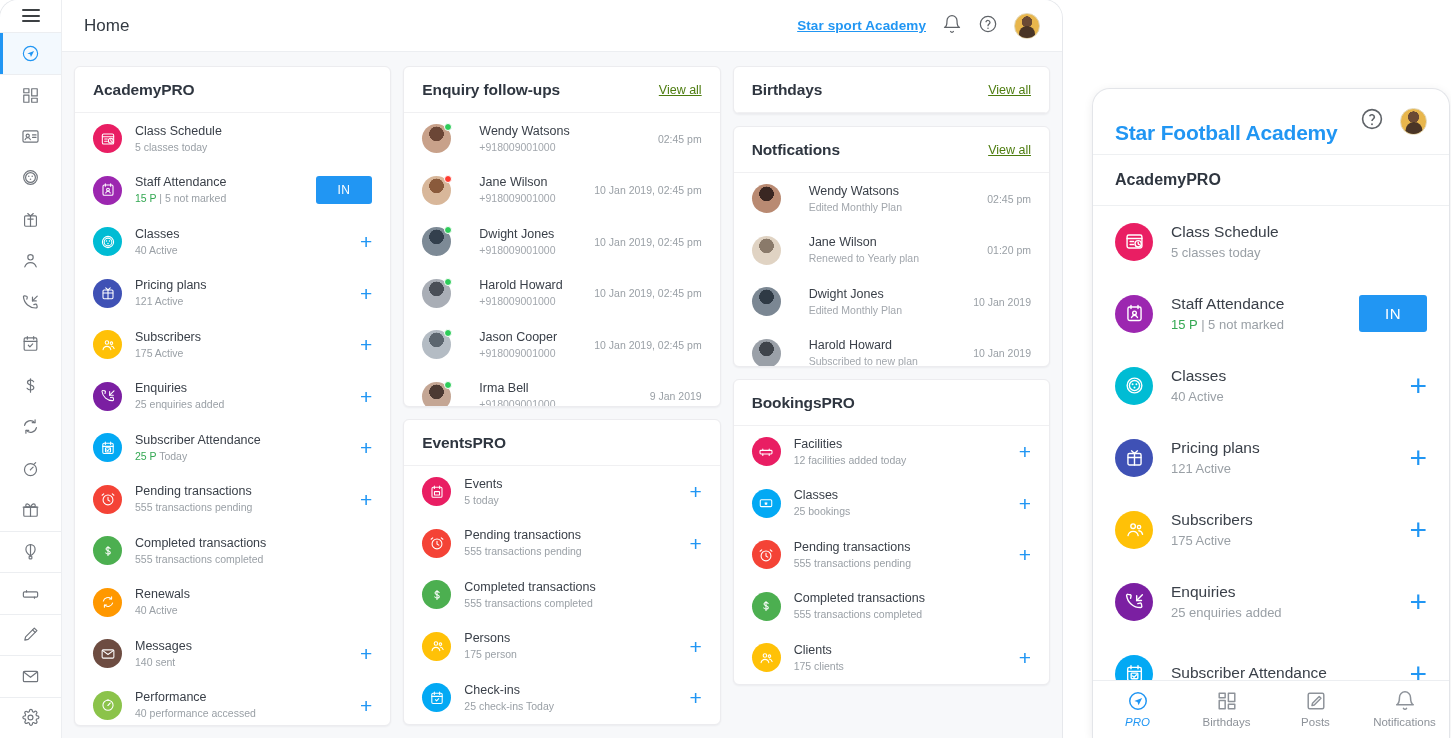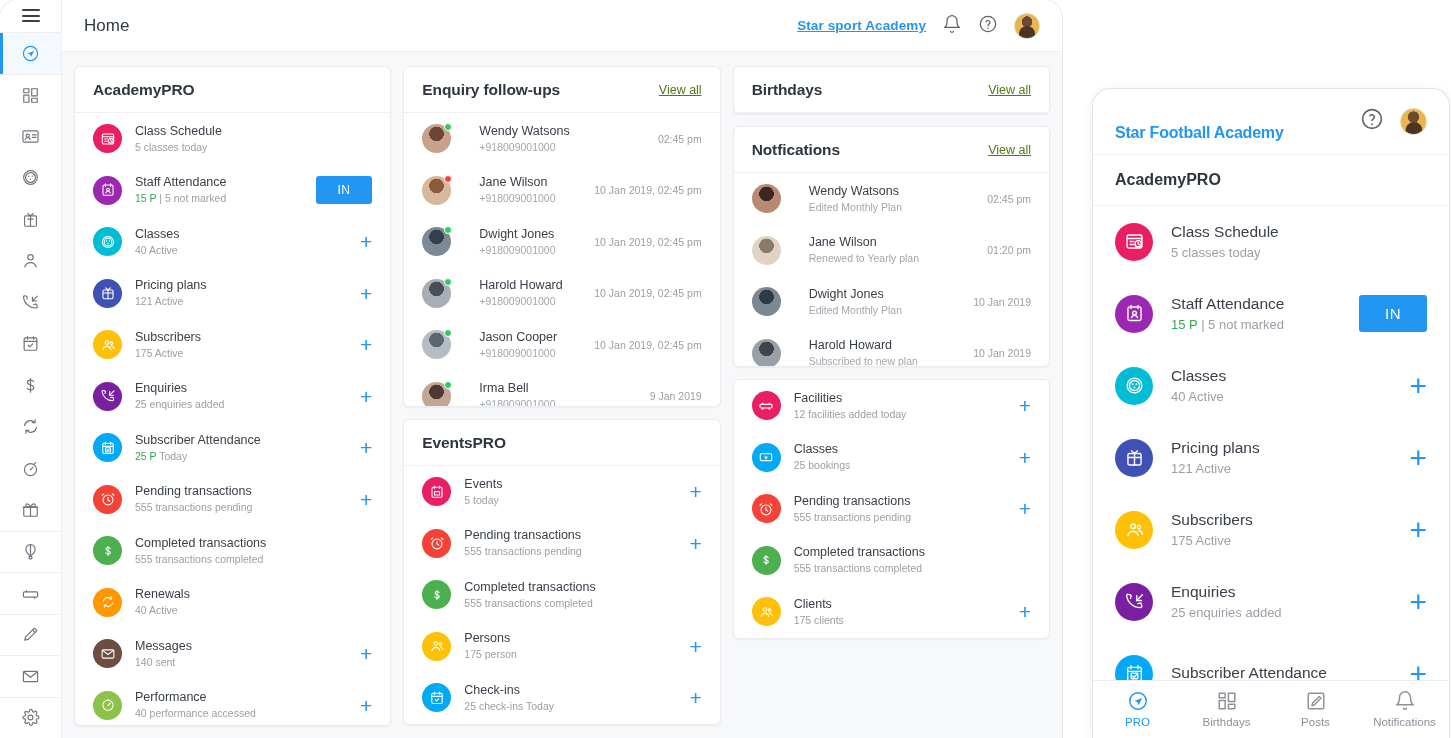--- a/index.html
+++ b/index.html
@@ -124,21 +124,21 @@
 
   
   .mobile {
     position:absolute; left:1092px; top:88px; width:358px; height:650px;
     background:#fff; border-radius:18px 18px 0 0;
     border:1px solid #e3e5e9; border-bottom:none;
     box-shadow:0 2px 10px rgba(16,24,40,.08);
     overflow:hidden; display:flex; flex-direction:column;
   }
   .m-head { height:70px; display:flex; align-items:center; padding:0 22px; gap:16px; border-bottom:1px solid #eef0f2; }
-  .m-title { font-size:16px; color:#2196f3; font-weight:700; letter-spacing:-.2px;margin-top:24px; }
+  .m-title { font-size:21px; color:#2196f3; font-weight:700; letter-spacing:-.2px;margin-top:24px; }
   .m-head .sp { margin-left:auto; }
   .m-ico { width:24px; height:24px; stroke:#5f6368; fill:none; stroke-width:1.6; }
   .m-avatar { width:27px; height:27px; border-radius:50%;
     background: radial-gradient(circle at 50% 32%, #6b4a34 0 26%, #e8b64c 27% 100%);
     border:1px solid #e2d6b5; position:relative; overflow:hidden; }
   .m-avatar::after{ content:''; position:absolute; left:50%; top:54%; transform:translateX(-50%);
     width:17px; height:15px; border-radius:9px 9px 0 0; background:#4a3526; }
   .m-section { padding:16px 22px; border-bottom:1px solid #eef0f2; }
   .m-section-title { font-size:16px; font-weight:700; color:#2f3640; }
   .m-list { flex:1 1 auto; overflow:hidden; position:relative; }
@@ -152,21 +152,21 @@
   .m-plus { color:#2196f3; font-size:30px; line-height:1; font-weight:300; }
   .m-in {
     background:#2196f3; color:#fff; font-size:15px; letter-spacing:.5px;
     padding:10px 26px; border-radius:3px; border:none;
   }
   .m-tabbar {
     height:62px; border-top:1px solid #eceef1; background:#fff;
     display:flex; align-items:center;
   }
   .m-tab { flex:1; display:flex; flex-direction:column; align-items:center; gap:4px; color:#8d9299; }
-  .m-tab.active { color:#2196f3; }
+  .m-tab.active { color:#2196f3;font-style:italic; }
   .m-tab svg { width:22px; height:22px; fill:none; stroke:currentColor; stroke-width:1.6; stroke-linecap:round; stroke-linejoin:round; }
   .m-tab span { font-size:11.5px; }
 
   .clip { overflow:hidden; }
 </style>
 </head>
 <body>
 
 <div class="stage">
 
@@ -743,20 +743,23 @@
                 <div>
                   <div class="pename">Harold Howard</div>
                   <div class="pesub">Subscribed to new plan</div>
                 </div>
                 <div class="petime">10 Jan 2019</div>
               </div>
             </div>
         </section>
 
         <section class="card clip" style="max-height:310px">
+          <div class="card-head">
+            <span class="card-title">BookingsPRO</span>
+          </div>
           <div id="bookingspro-list">
               <div class="prow">
                 <div class="pico" style="background: rgb(233, 30, 99);">
                   <svg class="" viewBox="0 0 24 24">
                     <rect x="3" y="9.6" width="18" height="5.4" rx="1.4"></rect>
                     <path d="M7.2 9.6V7.4M7.2 15v2.2M16.8 9.6V7.4M16.8 15v2.2"></path>
                   </svg>
                 </div>
                 <div class="ptext">
                   <div class="ptitle">Facilities</div>

